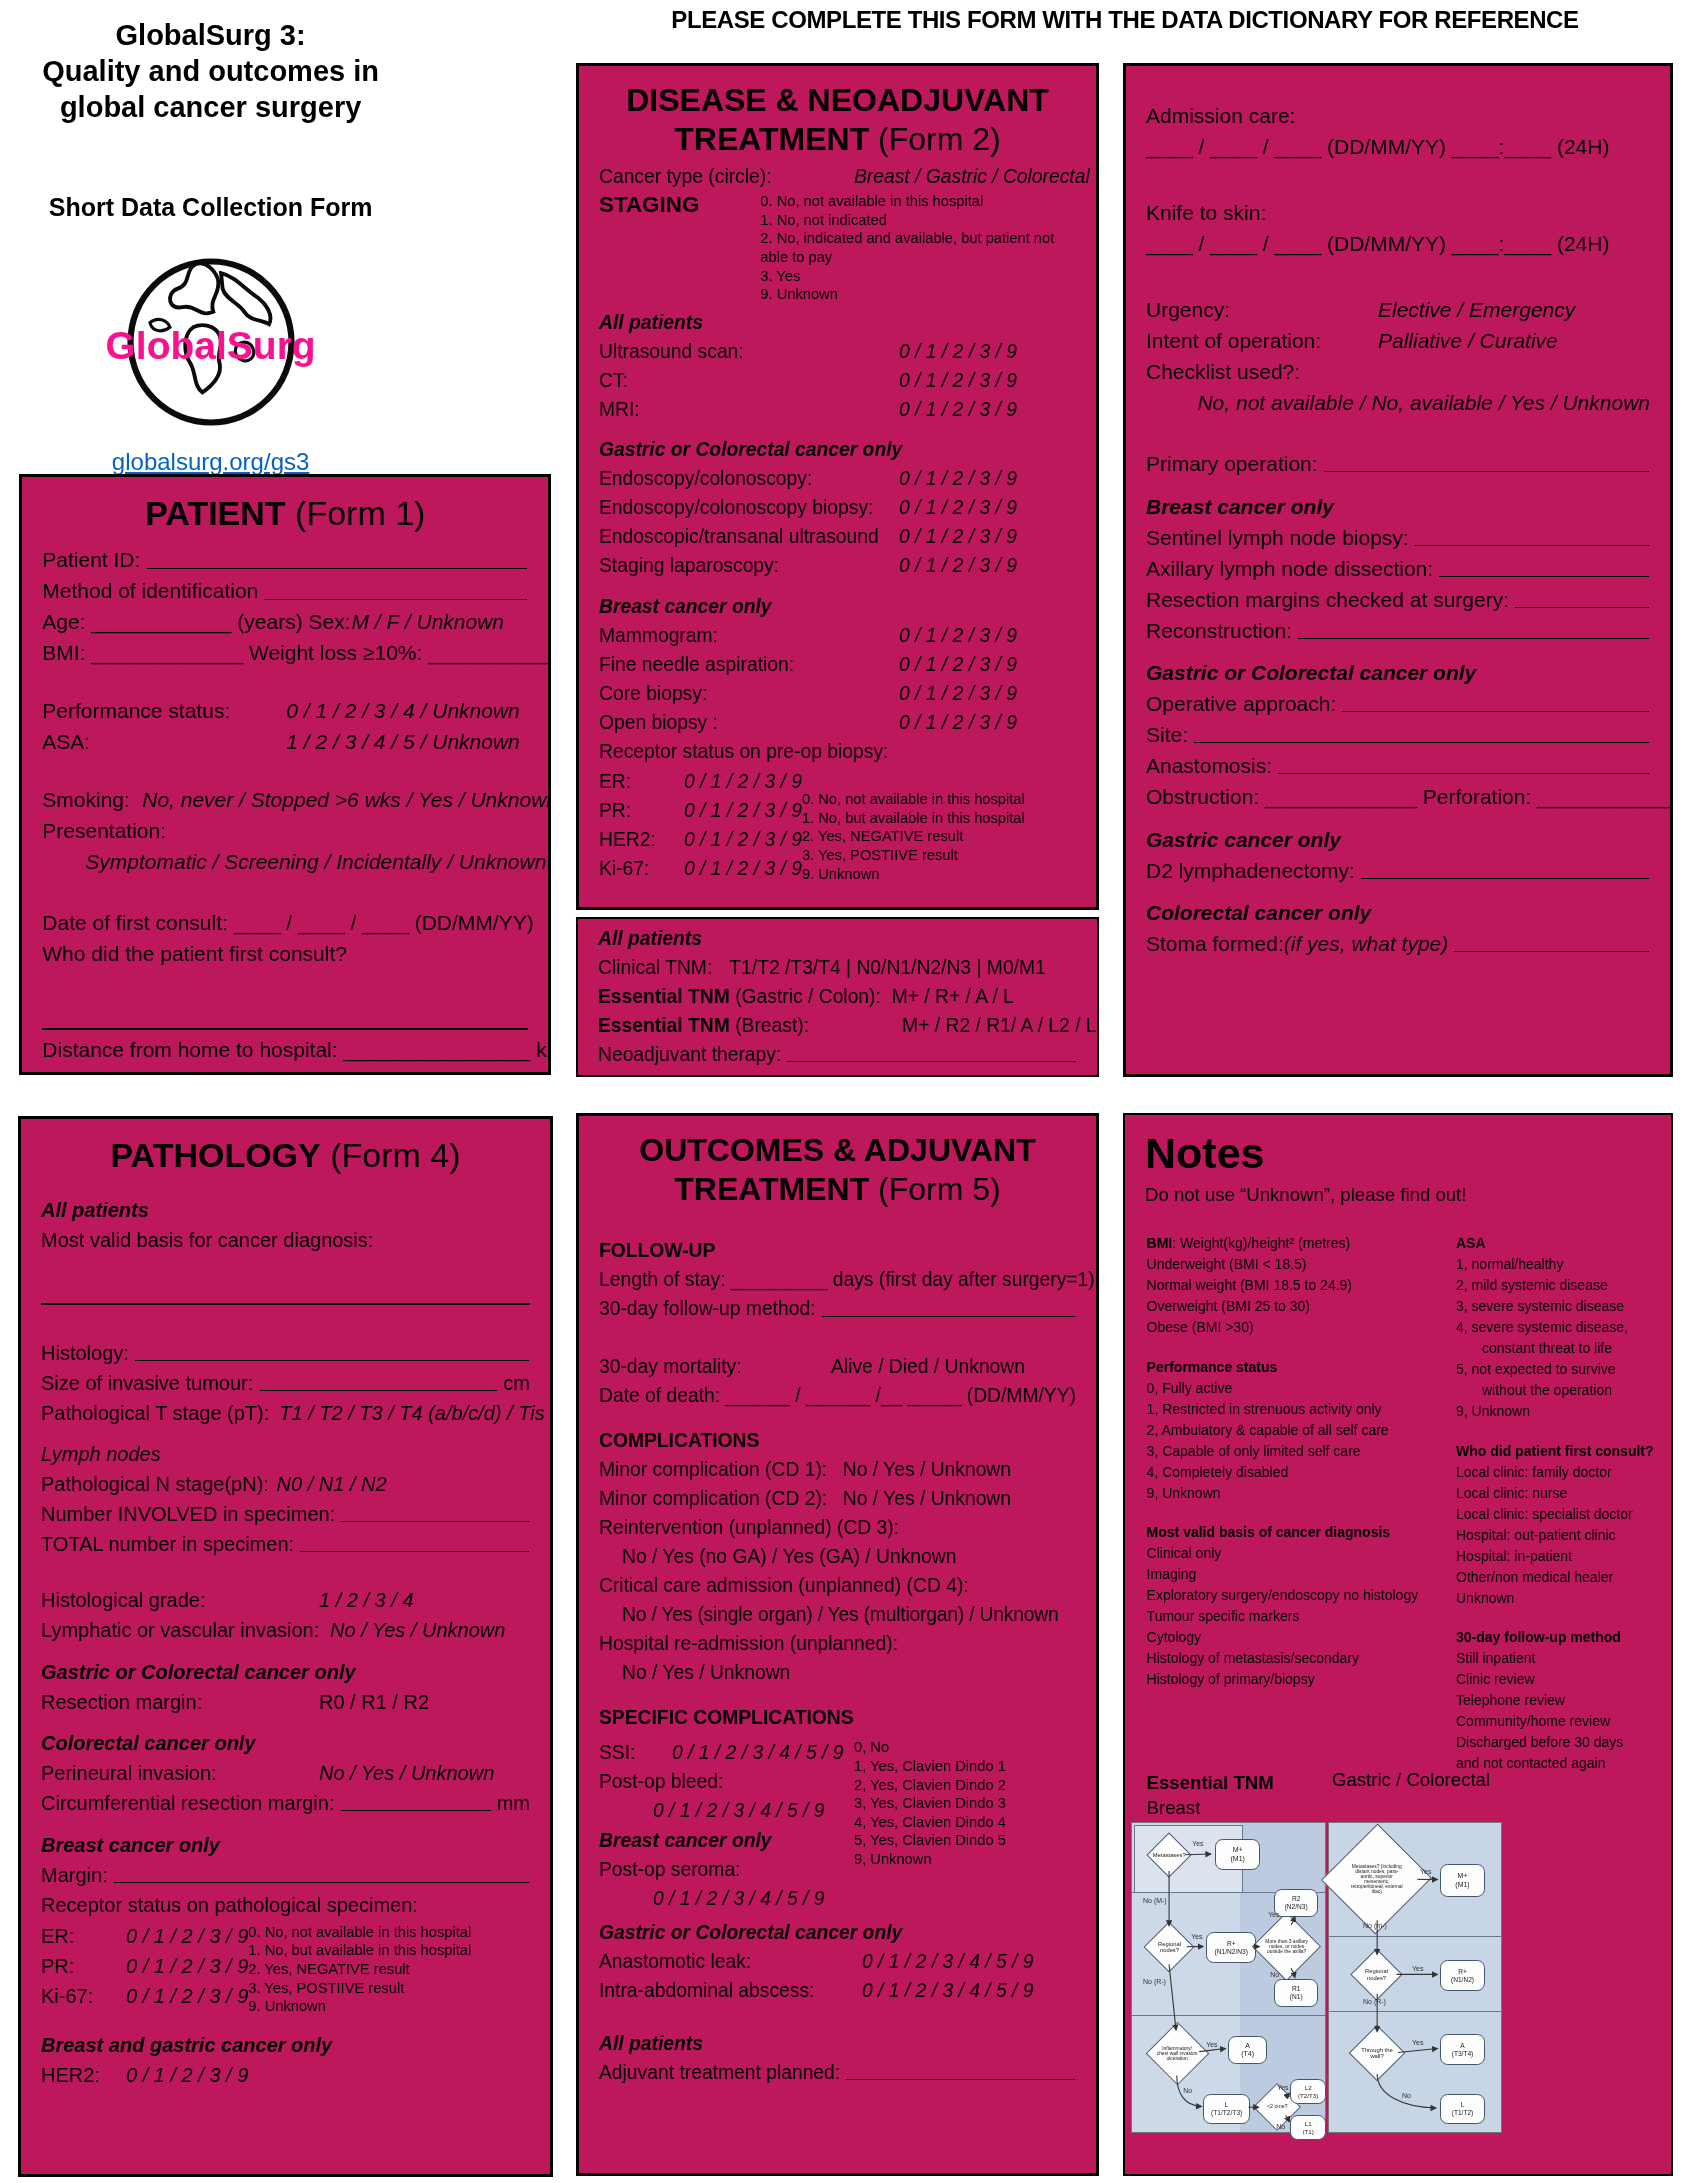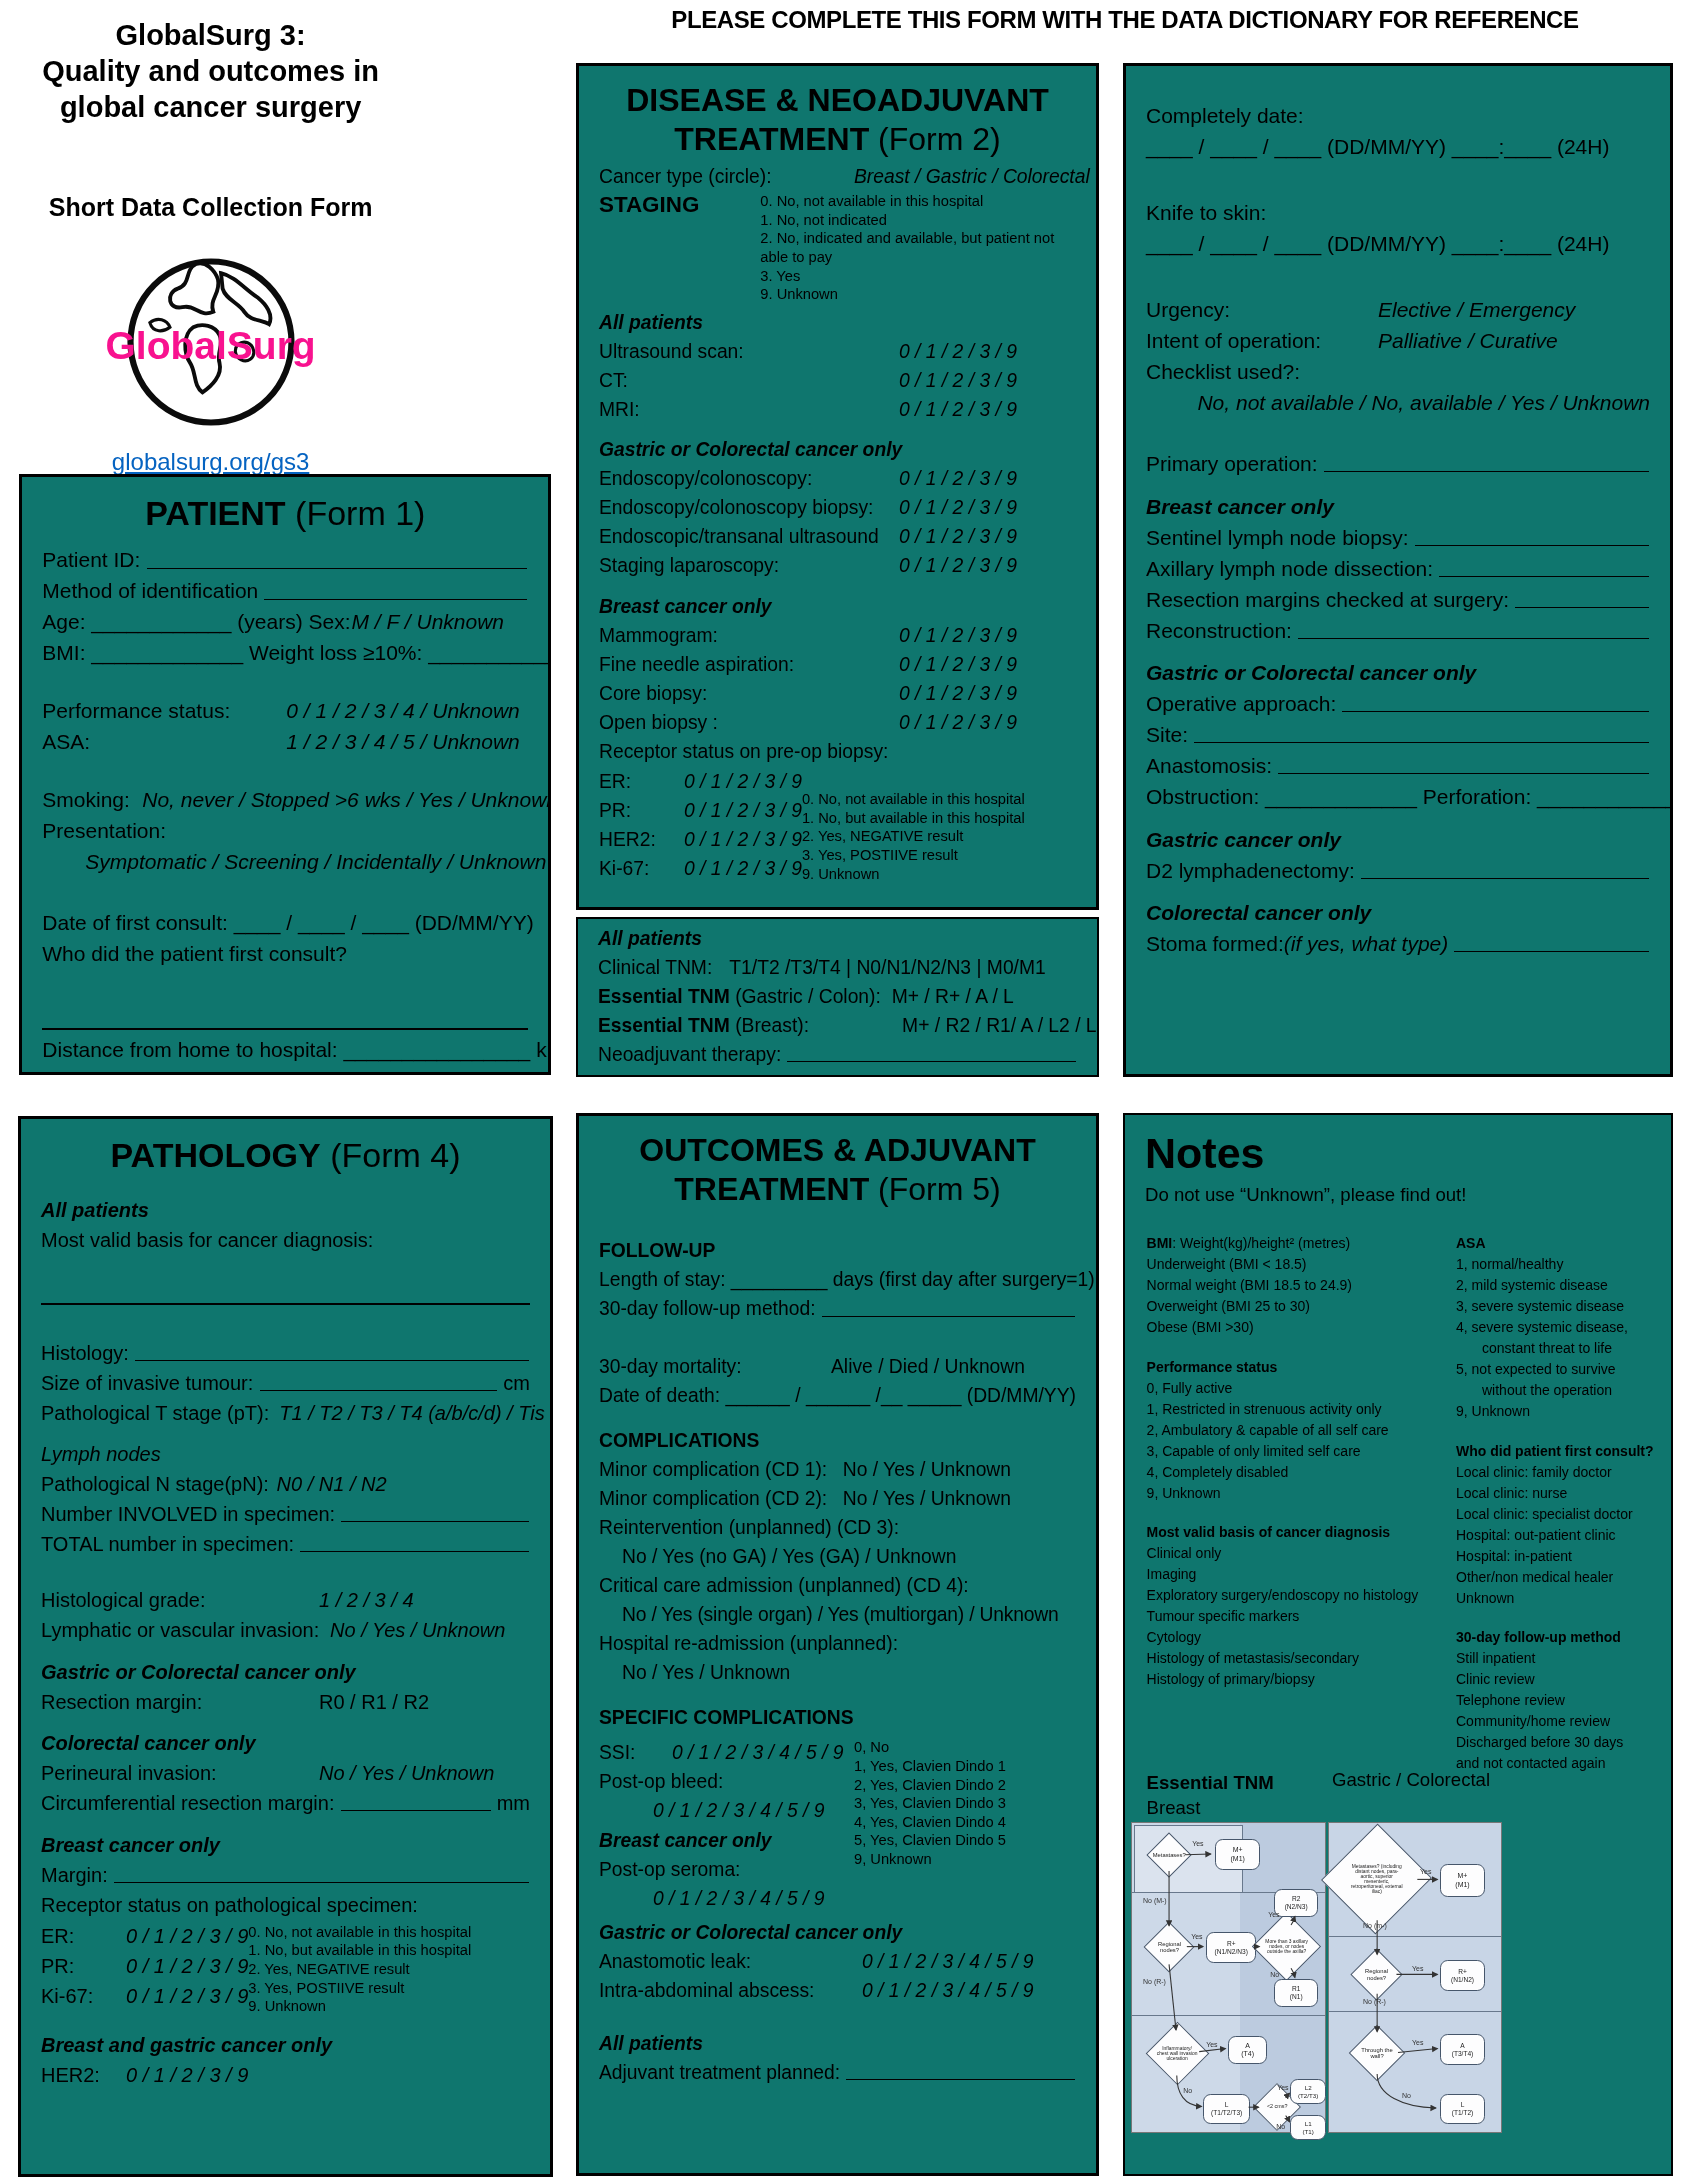--- a/index.html
+++ b/index.html
@@ -10,21 +10,21 @@
   
   .brand{position:absolute;left:11.6px;top:17px;width:398px;text-align:center;}
   .b1{font-weight:bold;font-size:29px;line-height:36px;}
   .b2{font-weight:bold;font-size:25px;margin-top:68px;}
   .globe{position:relative;width:178px;height:178px;margin:31px auto 0;}
   .logotext{position:absolute;left:-46px;right:-46px;top:71px;text-align:center;
             font-size:39px;font-weight:bold;color:#F8128F;}
   .link{display:inline-block;margin-top:17px;font-size:24px;color:#0563C1;
         text-decoration:underline;cursor:pointer;}
   
-  .panel{position:absolute;background:#0f766e;border:3.1px solid #000;box-sizing:border-box;
+  .panel{position:absolute;background:#be185d;border:3.1px solid #000;box-sizing:border-box;
          padding:12.4px 20px;overflow:hidden;}
   .ptitle{text-align:center;font-size:34px;margin:3.1px 0 14px;line-height:42px;}
   .tb{font-weight:bold;}
   .row{display:flex;align-items:flex-end;margin:7px 0;}
   .g{display:grid;grid-template-columns:var(--c,255px) 1fr;align-items:baseline;}
   .lbl{white-space:nowrap;}
   .opts{font-style:italic;white-space:nowrap;}
   .upr{font-style:normal;}
   .fill{flex:1;border-bottom:1.9px solid #000;margin:0 1.5px 3.9px 6.2px;min-width:31px;}
   .unit{margin-left:4.6px;white-space:nowrap;}
@@ -254,21 +254,21 @@
       </div>
     <div class="row">
         <span class="lbl">Neoadjuvant therapy:</span>
         <span class="fill"></span>
       </div>
   </section>
 
   <section class="panel f3">
     <div style="height:18.6px"></div>
     <div class="row">
-        <span class="lbl">Completely date:</span>
+        <span class="lbl">Admission care:</span>
       </div>
     <div class="row">
         <span class="lbl">____ / ____ / ____ (DD/MM/YY) ____:____ (24H)</span>
       </div>
     <div style="height:28px"></div>
     <div class="row">
         <span class="lbl">Knife to skin:</span>
       </div>
     <div class="row">
         <span class="lbl">____ / ____ / ____ (DD/MM/YY) ____:____ (24H)</span>

